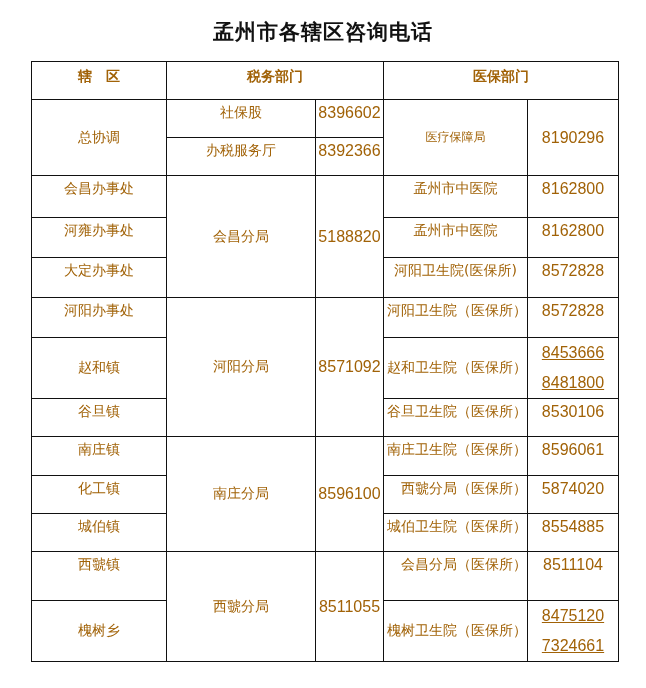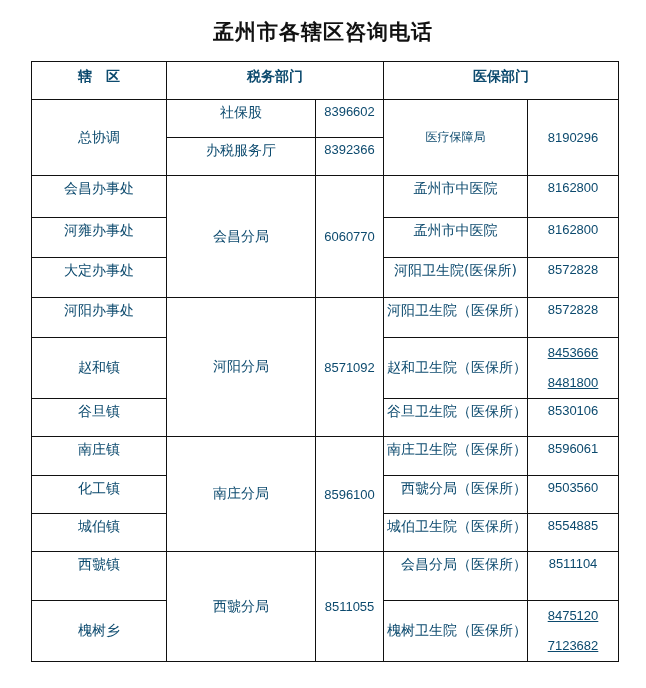--- a/index.html
+++ b/index.html
@@ -1,25 +1,25 @@
 <!DOCTYPE html>
 <html><head>
 <meta charset="utf-8">
 <style>
   html, body { margin:0; padding:0; background:#ffffff; }
   body { width:646px; height:688px; position:relative; overflow:hidden;
          font-family: "DejaVu Sans", "Liberation Sans", sans-serif; color:#111; }
   .title { position:absolute; left:0; top:18px; width:646px; text-align:center;
            font-size:21px; font-weight:bold; letter-spacing:1px; }
   table { position:absolute; left:31px; top:61px; border-collapse:collapse; table-layout:fixed; }
-  td { border:1.5px solid #111; padding:0; text-align:center; font-size:14px; color:#0c4a6e; }
+  td { border:1.5px solid #111; padding:0; text-align:center; font-size:14px; color:#a16207; }
   .hd { font-weight:bold; font-size:14px; vertical-align:top; padding-top:6px; }
   .top { vertical-align:top; padding-top:4px;text-align:center; }
   .mid { vertical-align:middle; }
-  .num { font-family:"Liberation Sans", sans-serif; font-size:13px; }
+  .num { font-family:"Liberation Sans", sans-serif; font-size:16px; }
   .med { text-align:right; white-space:nowrap; font-size:14px; }
   .medc { white-space:nowrap; }
   .stack span { display:block; line-height:30px;text-decoration:underline; }
 </style>
 </head>
 <body>
 
 <div class="title">孟州市各辖区咨询电话</div>
 
 <table>
@@ -45,21 +45,21 @@
     <td rowspan="2" class="mid num">8190296</td>
   </tr>
   <tr style="height:38px">
     <td class="top">办税服务厅</td>
     <td class="top num">8392366</td>
   </tr>
 
   <tr style="height:42px">
     <td class="top">会昌办事处</td>
     <td rowspan="3" class="mid">会昌分局</td>
-    <td rowspan="3" class="mid num">6060770</td>
+    <td rowspan="3" class="mid num">5188820</td>
     <td class="top medc">孟州市中医院</td>
     <td class="top num">8162800</td>
   </tr>
   <tr style="height:40px">
     <td class="top">河雍办事处</td>
     <td class="top medc">孟州市中医院</td>
     <td class="top num">8162800</td>
   </tr>
   <tr style="height:40px">
     <td class="top">大定办事处</td>
@@ -91,37 +91,37 @@
   <tr style="height:39px">
     <td class="top">南庄镇</td>
     <td rowspan="3" class="mid">南庄分局</td>
     <td rowspan="3" class="mid num">8596100</td>
     <td class="top med">南庄卫生院（医保所）</td>
     <td class="top num">8596061</td>
   </tr>
   <tr style="height:38px">
     <td class="top">化工镇</td>
     <td class="top med">西虢分局（医保所）</td>
-    <td class="top num">9503560</td>
+    <td class="top num">5874020</td>
   </tr>
   <tr style="height:38px">
     <td class="top">城伯镇</td>
     <td class="top med">城伯卫生院（医保所）</td>
     <td class="top num">8554885</td>
   </tr>
 
   <tr style="height:49px">
     <td class="top">西虢镇</td>
     <td rowspan="2" class="mid">西虢分局</td>
     <td rowspan="2" class="mid num">8511055</td>
     <td class="top med">会昌分局（医保所）</td>
     <td class="top num">8511104</td>
   </tr>
   <tr style="height:59px">
     <td class="mid">槐树乡</td>
     <td class="mid med">槐树卫生院（医保所）</td>
     <td class="mid num stack">
       <span>8475120</span>
-      <span>7123682</span>
+      <span>7324661</span>
     </td>
   </tr>
 </tbody>
   </table>
 
 </body></html>

